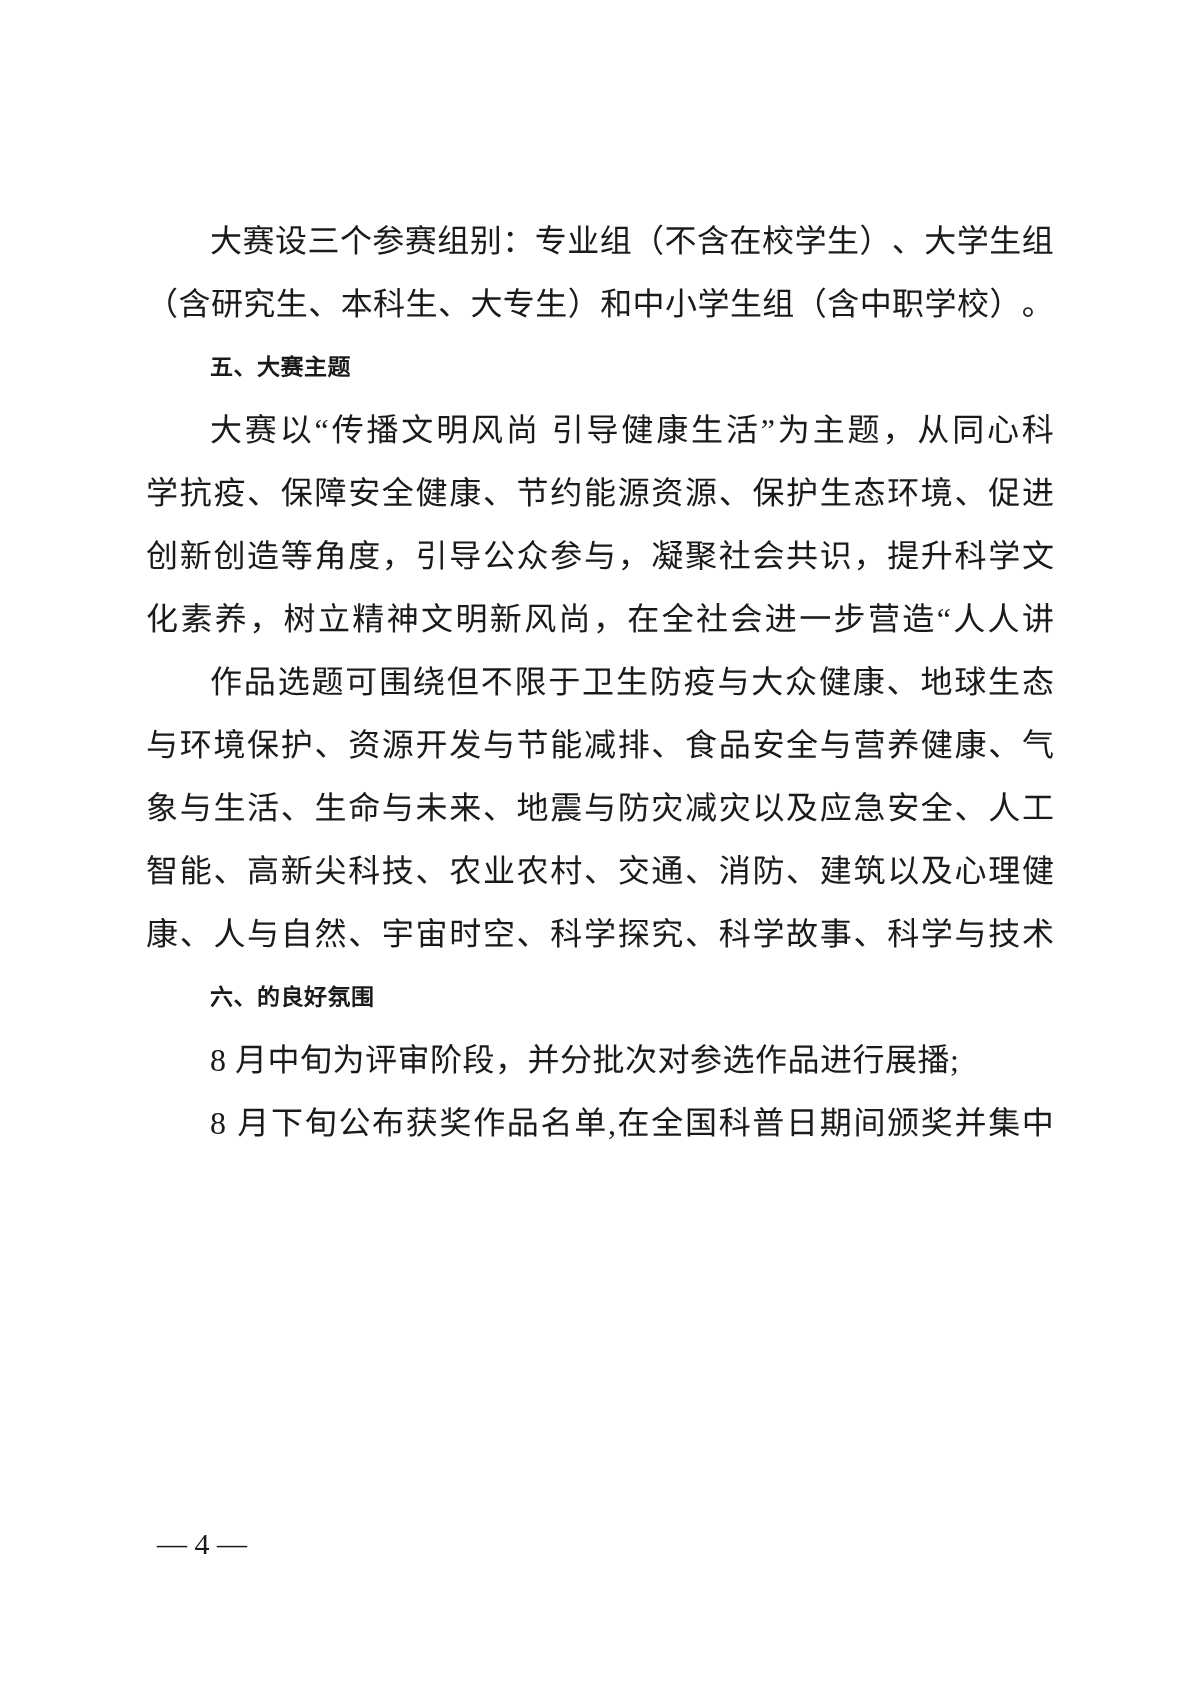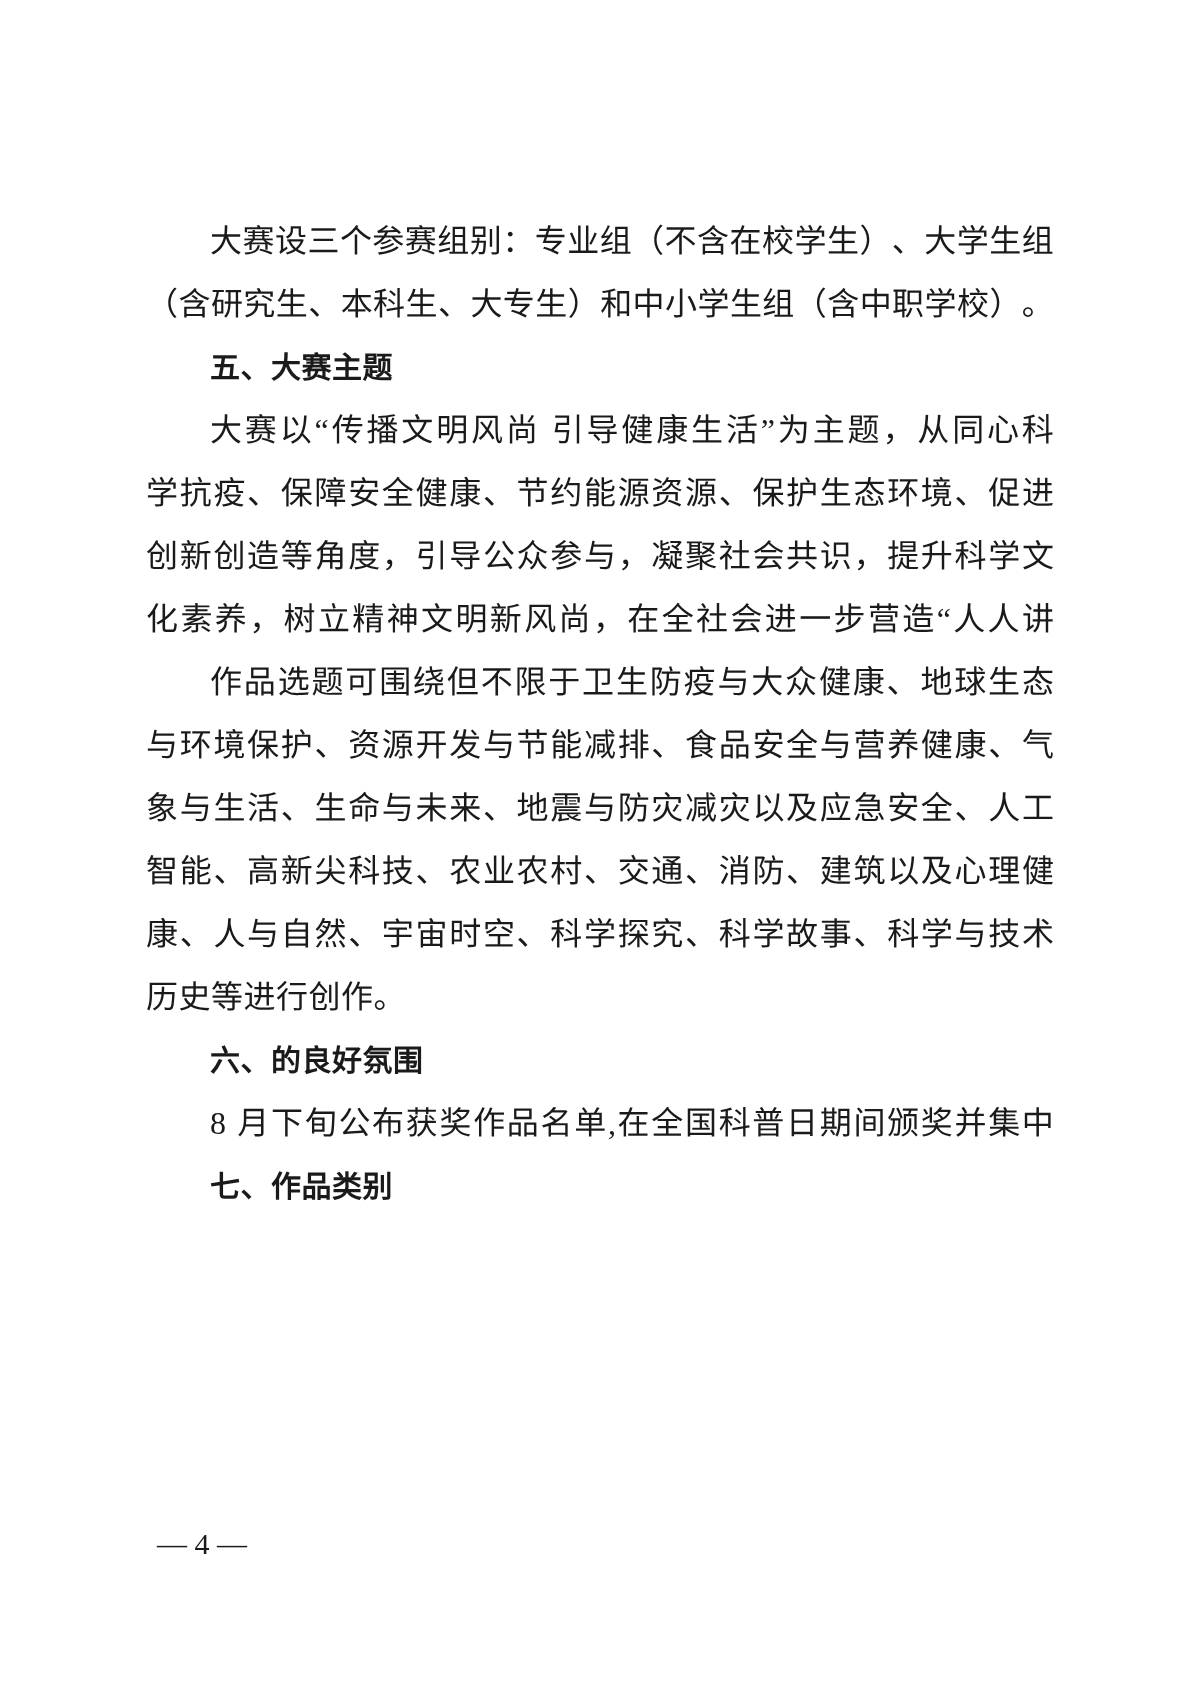--- a/index.html
+++ b/index.html
@@ -29,21 +29,21 @@
   .line.indent { padding-left: 64px; }
   .line.full {
     display: flex;
     justify-content: space-between;
     letter-spacing: 0;
   }
   .line.full span { display: inline-block; line-height: 63px; white-space: pre; }
   .line.heading {
     font-family: "Liberation Sans", "DejaVu Sans", sans-serif;
     font-weight: 700;
-    font-size: 30px;
+    font-size: 23px;
   }
   .page-footer {
     position: absolute;
     left: 157px;
     top: 1524px;
     height: 40px;
     line-height: 40px;
     font-size: 30px;
     font-family: "Liberation Serif", "DejaVu Serif", serif;
     color: #1a1a1a;
@@ -60,19 +60,18 @@
       <div class="line heading indent">五、大赛主题</div>
       <div class="line indent full"><span>大</span><span>赛</span><span>以</span><span>“</span><span>传</span><span>播</span><span>文</span><span>明</span><span>风</span><span>尚</span><span> </span><span>引</span><span>导</span><span>健</span><span>康</span><span>生</span><span>活</span><span>”</span><span>为</span><span>主</span><span>题</span><span>，</span><span>从</span><span>同</span><span>心</span><span>科</span></div>
       <div class="line full"><span>学</span><span>抗</span><span>疫</span><span>、</span><span>保</span><span>障</span><span>安</span><span>全</span><span>健</span><span>康</span><span>、</span><span>节</span><span>约</span><span>能</span><span>源</span><span>资</span><span>源</span><span>、</span><span>保</span><span>护</span><span>生</span><span>态</span><span>环</span><span>境</span><span>、</span><span>促</span><span>进</span></div>
       <div class="line full"><span>创</span><span>新</span><span>创</span><span>造</span><span>等</span><span>角</span><span>度</span><span>，</span><span>引</span><span>导</span><span>公</span><span>众</span><span>参</span><span>与</span><span>，</span><span>凝</span><span>聚</span><span>社</span><span>会</span><span>共</span><span>识</span><span>，</span><span>提</span><span>升</span><span>科</span><span>学</span><span>文</span></div>
       <div class="line full"><span>化</span><span>素</span><span>养</span><span>，</span><span>树</span><span>立</span><span>精</span><span>神</span><span>文</span><span>明</span><span>新</span><span>风</span><span>尚</span><span>，</span><span>在</span><span>全</span><span>社</span><span>会</span><span>进</span><span>一</span><span>步</span><span>营</span><span>造</span><span>“</span><span>人</span><span>人</span><span>讲</span></div>
       <div class="line indent full"><span>作</span><span>品</span><span>选</span><span>题</span><span>可</span><span>围</span><span>绕</span><span>但</span><span>不</span><span>限</span><span>于</span><span>卫</span><span>生</span><span>防</span><span>疫</span><span>与</span><span>大</span><span>众</span><span>健</span><span>康</span><span>、</span><span>地</span><span>球</span><span>生</span><span>态</span></div>
       <div class="line full"><span>与</span><span>环</span><span>境</span><span>保</span><span>护</span><span>、</span><span>资</span><span>源</span><span>开</span><span>发</span><span>与</span><span>节</span><span>能</span><span>减</span><span>排</span><span>、</span><span>食</span><span>品</span><span>安</span><span>全</span><span>与</span><span>营</span><span>养</span><span>健</span><span>康</span><span>、</span><span>气</span></div>
       <div class="line full"><span>象</span><span>与</span><span>生</span><span>活</span><span>、</span><span>生</span><span>命</span><span>与</span><span>未</span><span>来</span><span>、</span><span>地</span><span>震</span><span>与</span><span>防</span><span>灾</span><span>减</span><span>灾</span><span>以</span><span>及</span><span>应</span><span>急</span><span>安</span><span>全</span><span>、</span><span>人</span><span>工</span></div>
       <div class="line full"><span>智</span><span>能</span><span>、</span><span>高</span><span>新</span><span>尖</span><span>科</span><span>技</span><span>、</span><span>农</span><span>业</span><span>农</span><span>村</span><span>、</span><span>交</span><span>通</span><span>、</span><span>消</span><span>防</span><span>、</span><span>建</span><span>筑</span><span>以</span><span>及</span><span>心</span><span>理</span><span>健</span></div>
       <div class="line full"><span>康</span><span>、</span><span>人</span><span>与</span><span>自</span><span>然</span><span>、</span><span>宇</span><span>宙</span><span>时</span><span>空</span><span>、</span><span>科</span><span>学</span><span>探</span><span>究</span><span>、</span><span>科</span><span>学</span><span>故</span><span>事</span><span>、</span><span>科</span><span>学</span><span>与</span><span>技</span><span>术</span></div>
-      <div class="line">历史等进行创作。</div>
       <div class="line heading indent">六、的良好氛围</div>
+      <div class="line indent">8 月中旬为评审阶段，并分批次对参选作品进行展播;</div>
       <div class="line indent full"><span>8</span><span> </span><span>月</span><span>下</span><span>旬</span><span>公</span><span>布</span><span>获</span><span>奖</span><span>作</span><span>品</span><span>名</span><span>单</span><span>,</span><span>在</span><span>全</span><span>国</span><span>科</span><span>普</span><span>日</span><span>期</span><span>间</span><span>颁</span><span>奖</span><span>并</span><span>集</span><span>中</span></div>
-      <div class="line heading indent">七、作品类别</div>
     </div>
   <div class="page-footer">— 4 —</div>
 </div>
 
 </body></html>

